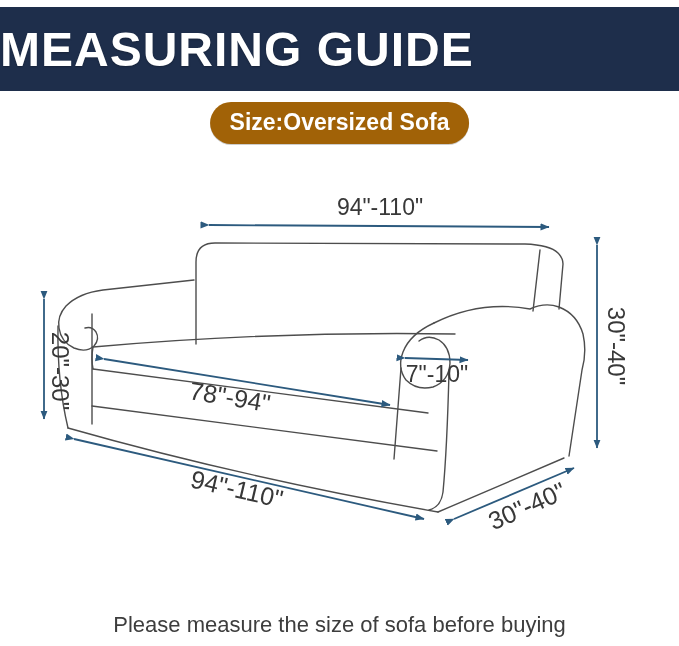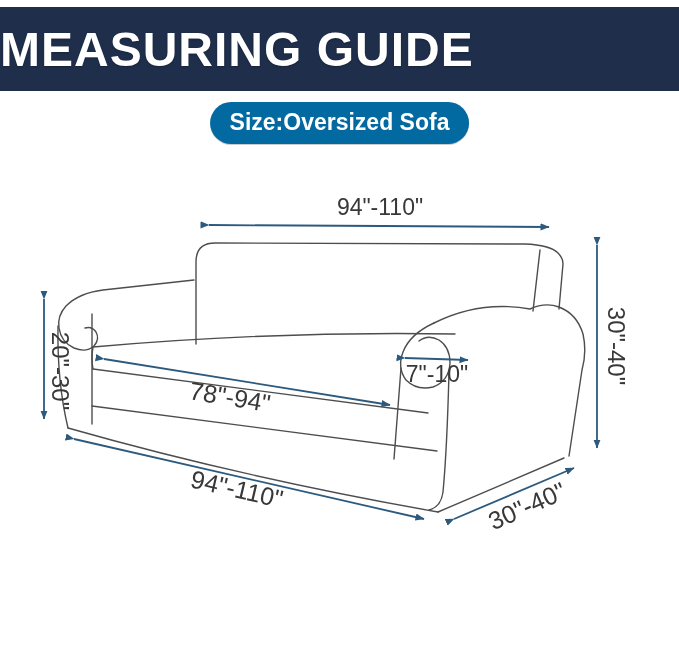--- a/index.html
+++ b/index.html
@@ -11,21 +11,21 @@
     background:#1e2e4b;display:flex;align-items:center;
   }
   .header-title{
     color:#ffffff;font-size:48px;font-weight:bold;letter-spacing:1px;
     font-family:"Liberation Sans", sans-serif;white-space:nowrap;
     text-shadow:0 1px 2px rgba(0,0,0,0.25);
   }
 
   .size-badge{
     position:absolute;left:50%;top:102px;transform:translateX(-50%);
-    background:#0369a1;border-radius:22px;padding:7px 20px 8px 20px;
+    background:#a16207;border-radius:22px;padding:7px 20px 8px 20px;
     display:flex;align-items:center;justify-content:center;
     box-shadow:0 1px 0 rgba(0,0,0,0.2);
   }
   .size-badge-label{
     color:#ffffff;font-size:23px;font-weight:bold;white-space:nowrap;
   }
 
   .diagram-svg{position:absolute;left:0;top:0;width:679px;height:646px;}
 
   .sofa-line{fill:none;stroke:#4d4d4d;stroke-width:1.4;stroke-linecap:round;stroke-linejoin:round;}
@@ -100,14 +100,15 @@
       <text class="dim-text" transform="translate(230,397) rotate(9.5)" text-anchor="middle" dy="0.35em" font-size="25">78"-94"</text>
 
       <text class="dim-text" x="437" y="382" text-anchor="middle" font-size="23">7"-10"</text>
 
       <text class="dim-text" transform="translate(237,489) rotate(13)" text-anchor="middle" dy="0.35em" font-size="25">94"-110"</text>
 
       <text class="dim-text" transform="translate(527,506) rotate(-24)" text-anchor="middle" dy="0.35em" font-size="25">30"-40"</text>
     </g>
   </svg>
 
+  <div class="footer-note">Please measure the size of sofa before buying</div>
 
 </div>
 
 </body></html>

